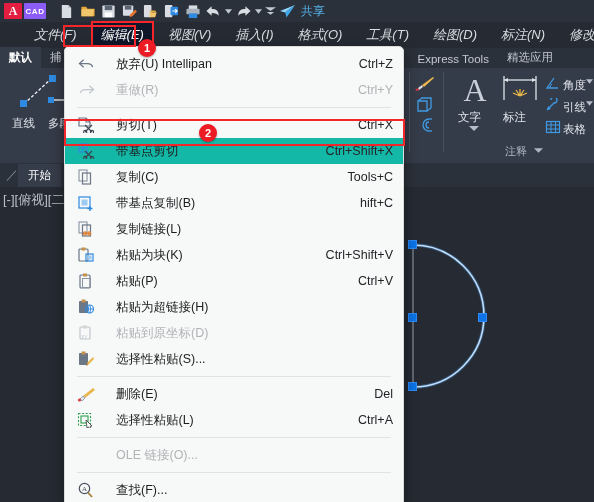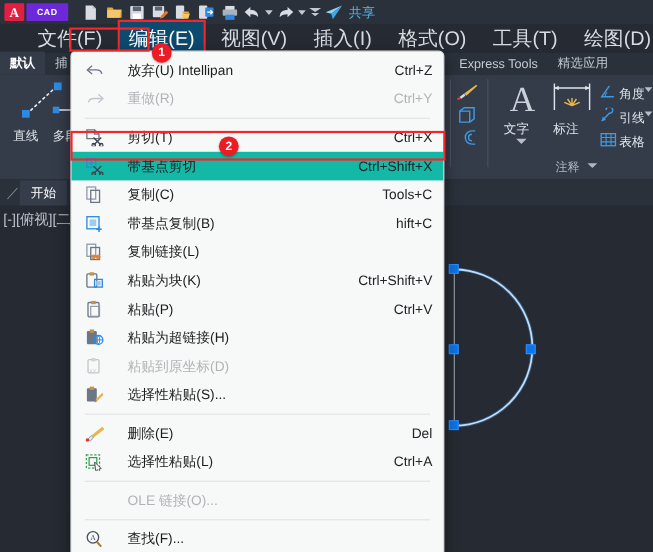--- a/index.html
+++ b/index.html
@@ -37,22 +37,22 @@
     background: #e31e40;
     color: #fff;
     font-weight: bold;
     font-size: 12px;
     display: flex; align-items: center; justify-content: center;
     border-radius: 1px;
     margin-right: 2px;
     font-family: "Liberation Serif", serif;
   }
   .logo-cad {
-    width: 38px; height: 16px;
-    background: #6d28d9;
+    width: 22px; height: 16px;
+    background: #8b5cf6;
     color: #fff;
     font-weight: bold;
     font-size: 8px;
     display: flex; align-items: center; justify-content: center;
     border-radius: 1px;
     letter-spacing: .5px;
   }
   .qat-sep { width: 10px; }
   .qat-ico {
     width: 21px; height: 20px;
@@ -76,28 +76,29 @@
     left: 0; top: 22px;
     width: 594px; height: 26px;
     background: #262b33;
     display: flex;
     align-items: center;
     padding-left: 26px;
     box-sizing: border-box;
   }
   .menubar-item {
     color: #d7dce3;
-    font-size: 18px;
+    font-size: 13px;
     padding: 3px 8px;
     margin-right: 8px;
     white-space: nowrap;
     position: relative;
+    font-style: italic;
   }
   .menubar-item.sel {
-    background: #0c4a6e;
+    background: #0f172a;
     color: #ffffff;
   }
   .menubar-item.hl-box {
     outline: 2px solid #f4262b;
     outline-offset: 0px;
   }
 
   
   .ribbontabs {
     position: absolute;

